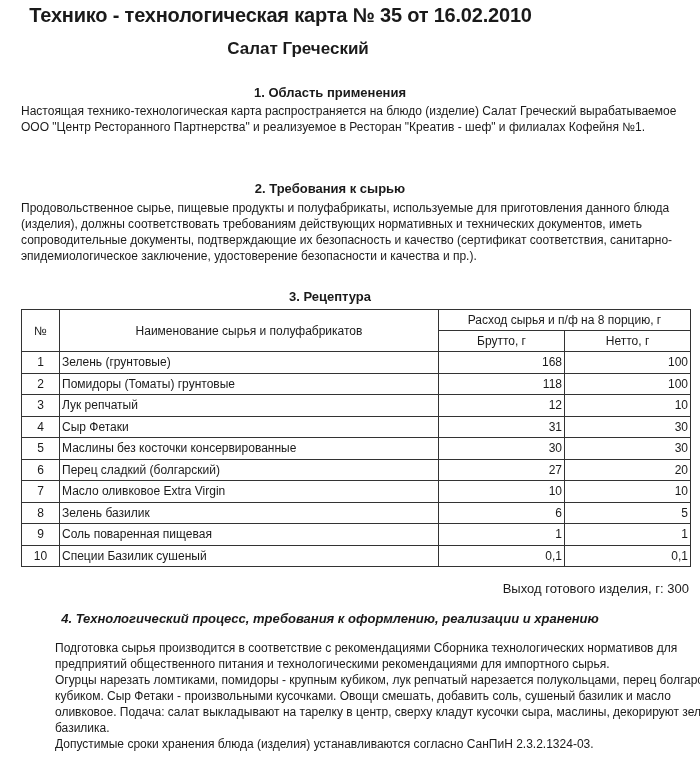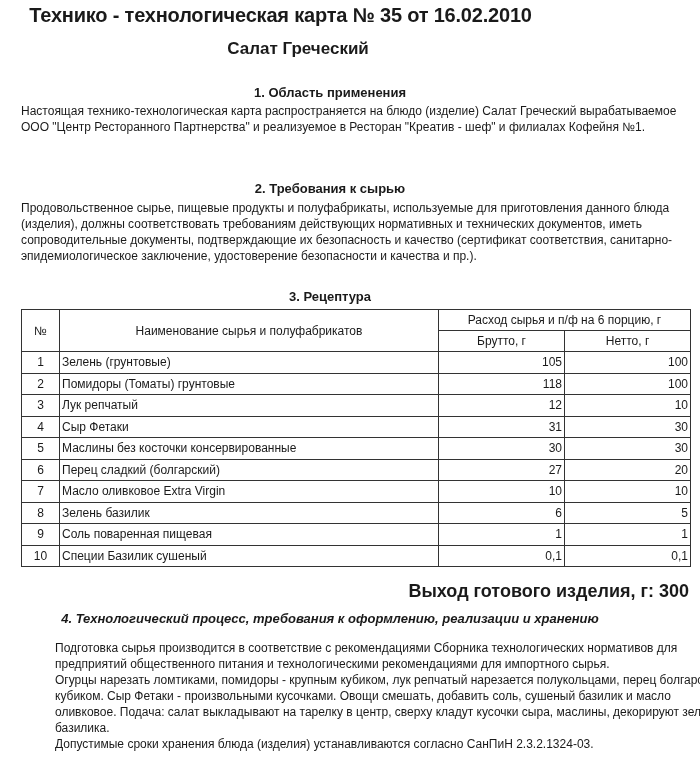--- a/index.html
+++ b/index.html
@@ -8,53 +8,53 @@
   .subtitle { position:absolute; left:0; width:596px; top:39px; text-align:center; font-size:17px; font-weight:bold; }
   .h2 { position:absolute; left:0; width:660px; text-align:center; font-size:13px; font-weight:bold; }
   .para { position:absolute; left:21px; width:670px; font-size:12px; line-height:16px; }
   table.recipe { position:absolute; left:21px; top:309px; width:670px; border-collapse:collapse; font-size:12px; }
   table.recipe td, table.recipe th { border:1px solid #333; padding:0 2px; height:20.5px; font-weight:normal; }
   table.recipe th { height:20px; }
   .c-no { width:33px; text-align:center; }
   .c-name { text-align:left; }
   .c-num { width:121px; text-align:right; }
   .hdr-center { text-align:center !important; }
-  .yield { position:absolute; right:11px; top:581px; font-size:18px; font-weight:bold; }
+  .yield { position:absolute; right:11px; top:581px; font-size:13px; font-weight:normal; }
 </style>
 </head>
 <body>
 
 <div class="title">Технико - технологическая карта № 35 от 16.02.2010</div>
 <div class="subtitle">Салат Греческий</div>
 
 <div class="h2" style="top:85px;">1. Область применения</div>
 <div class="para" style="top:103px;">Настоящая технико-технологическая карта распространяется на блюдо (изделие) Салат Греческий вырабатываемое ООО "Центр Ресторанного Партнерства" и реализуемое в Ресторан "Креатив - шеф" и филиалах Кофейня №1.</div>
 
 <div class="h2" style="top:181px;">2. Требования к сырью</div>
 <div class="para" style="top:200px;">Продовольственное сырье, пищевые продукты и полуфабрикаты, используемые для приготовления данного блюда (изделия), должны соответствовать требованиям действующих нормативных и технических документов, иметь сопроводительные документы, подтверждающие их безопасность и качество (сертификат соответствия, санитарно-эпидемиологическое заключение, удостоверение безопасности и качества и пр.).</div>
 
 <div class="h2" style="top:289px;">3. Рецептура</div>
 
 <table class="recipe">
   <thead>
     <tr>
       <th rowspan="2" class="c-no">№</th>
       <th rowspan="2" class="hdr-center">Наименование сырья и полуфабрикатов</th>
-      <th colspan="2" class="hdr-center">Расход сырья и п/ф на 6 порцию, г</th>
+      <th colspan="2" class="hdr-center">Расход сырья и п/ф на 8 порцию, г</th>
     </tr>
     <tr>
       <th class="c-num hdr-center">Брутто, г</th>
       <th class="c-num hdr-center">Нетто, г</th>
     </tr>
   </thead>
   <tbody>
     <tr>
       <td class="c-no">1</td>
       <td class="c-name">Зелень (грунтовые)</td>
-      <td class="c-num">105</td>
+      <td class="c-num">168</td>
       <td class="c-num">100</td>
     </tr>
     <tr>
       <td class="c-no">2</td>
       <td class="c-name">Помидоры (Томаты) грунтовые</td>
       <td class="c-num">118</td>
       <td class="c-num">100</td>
     </tr>
     <tr>
       <td class="c-no">3</td>

